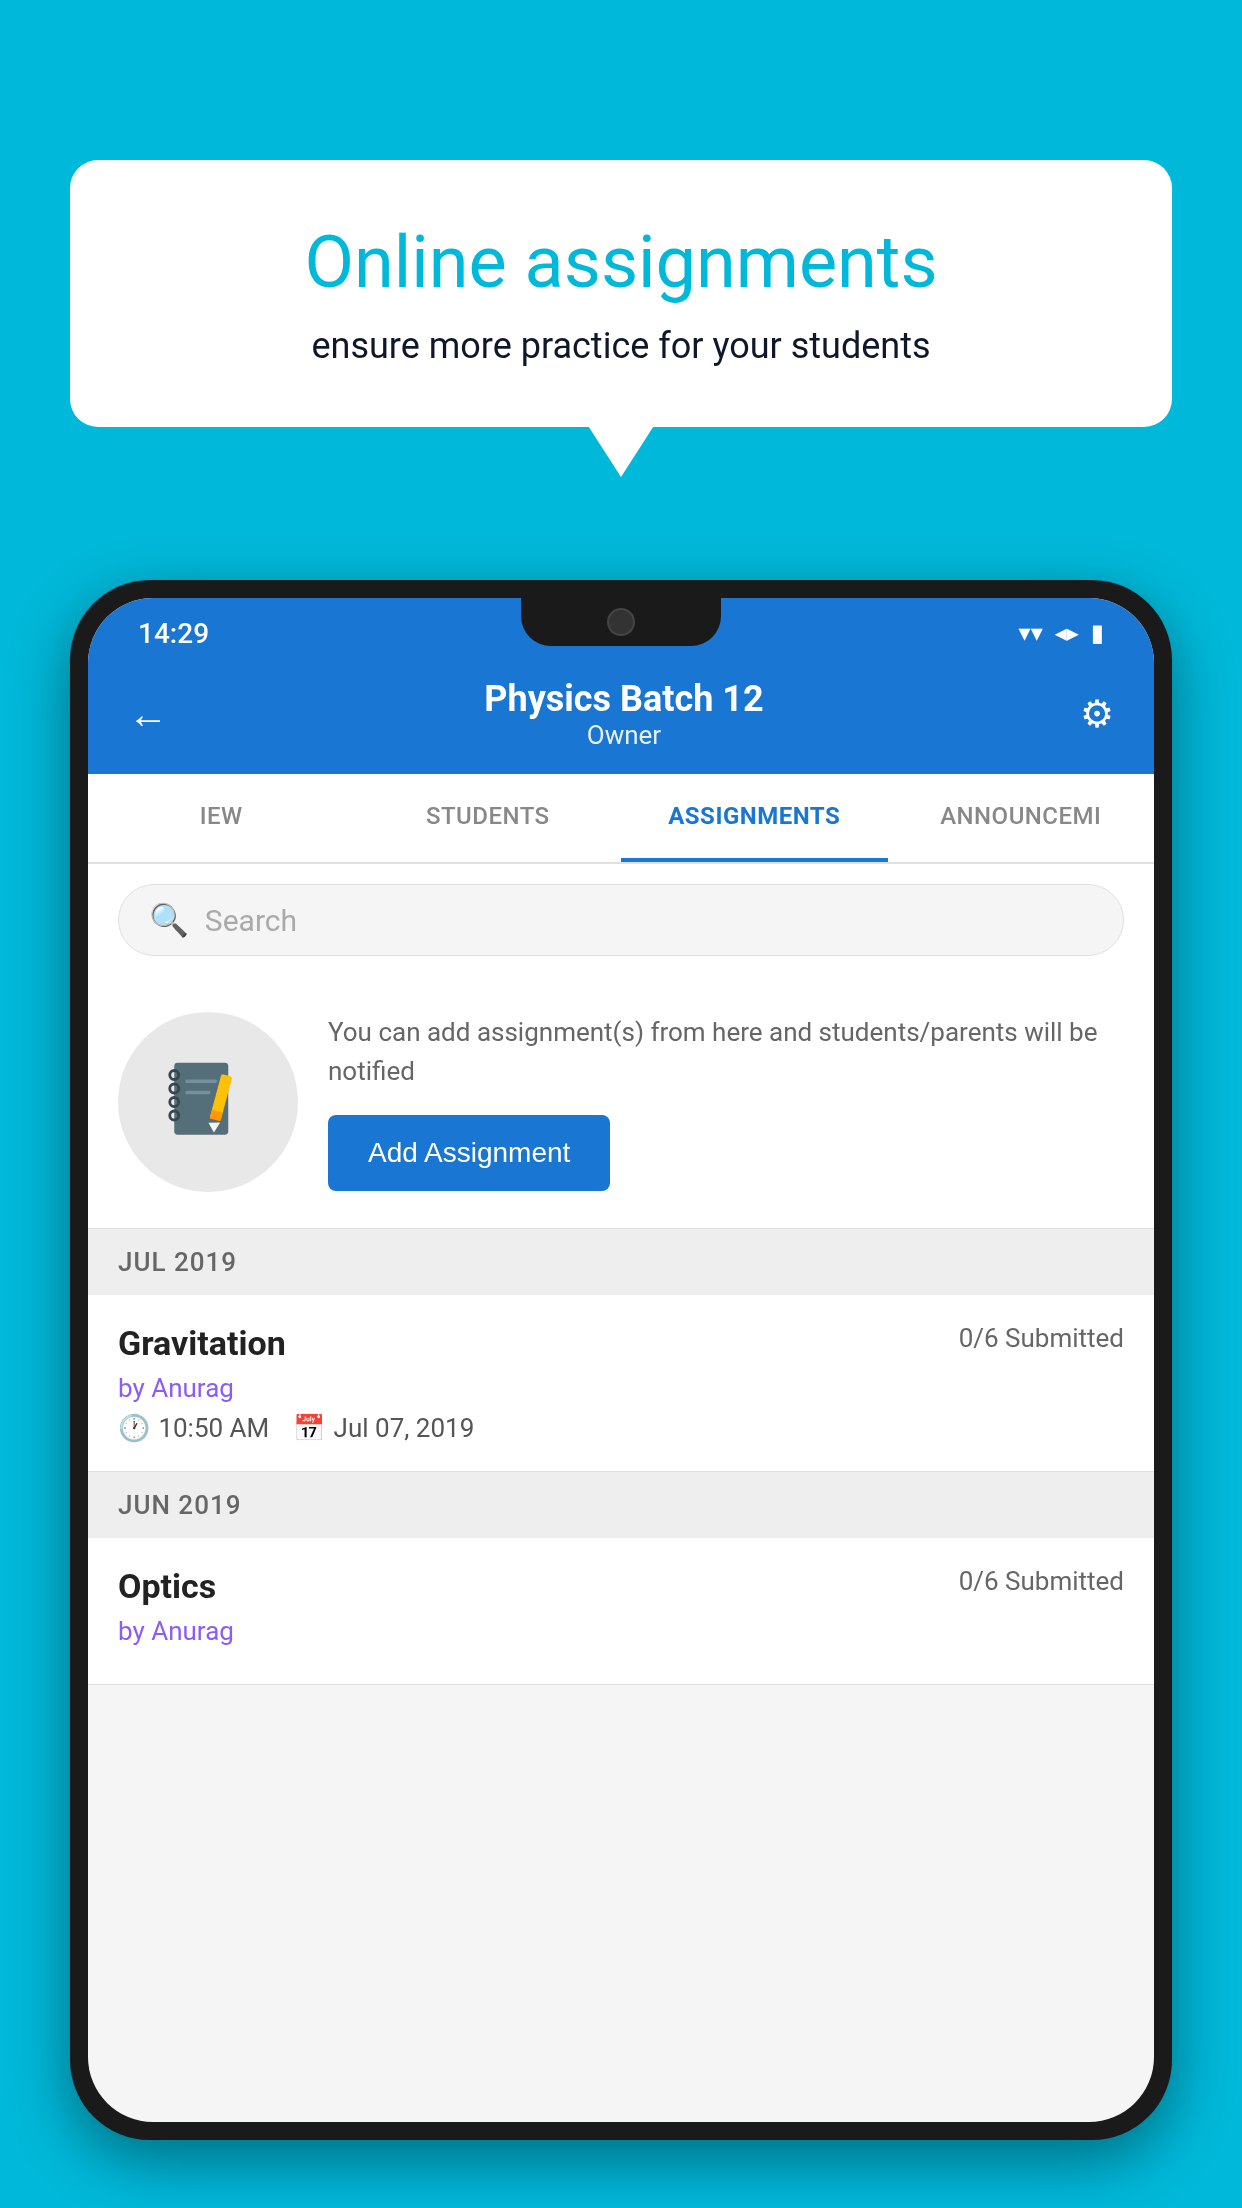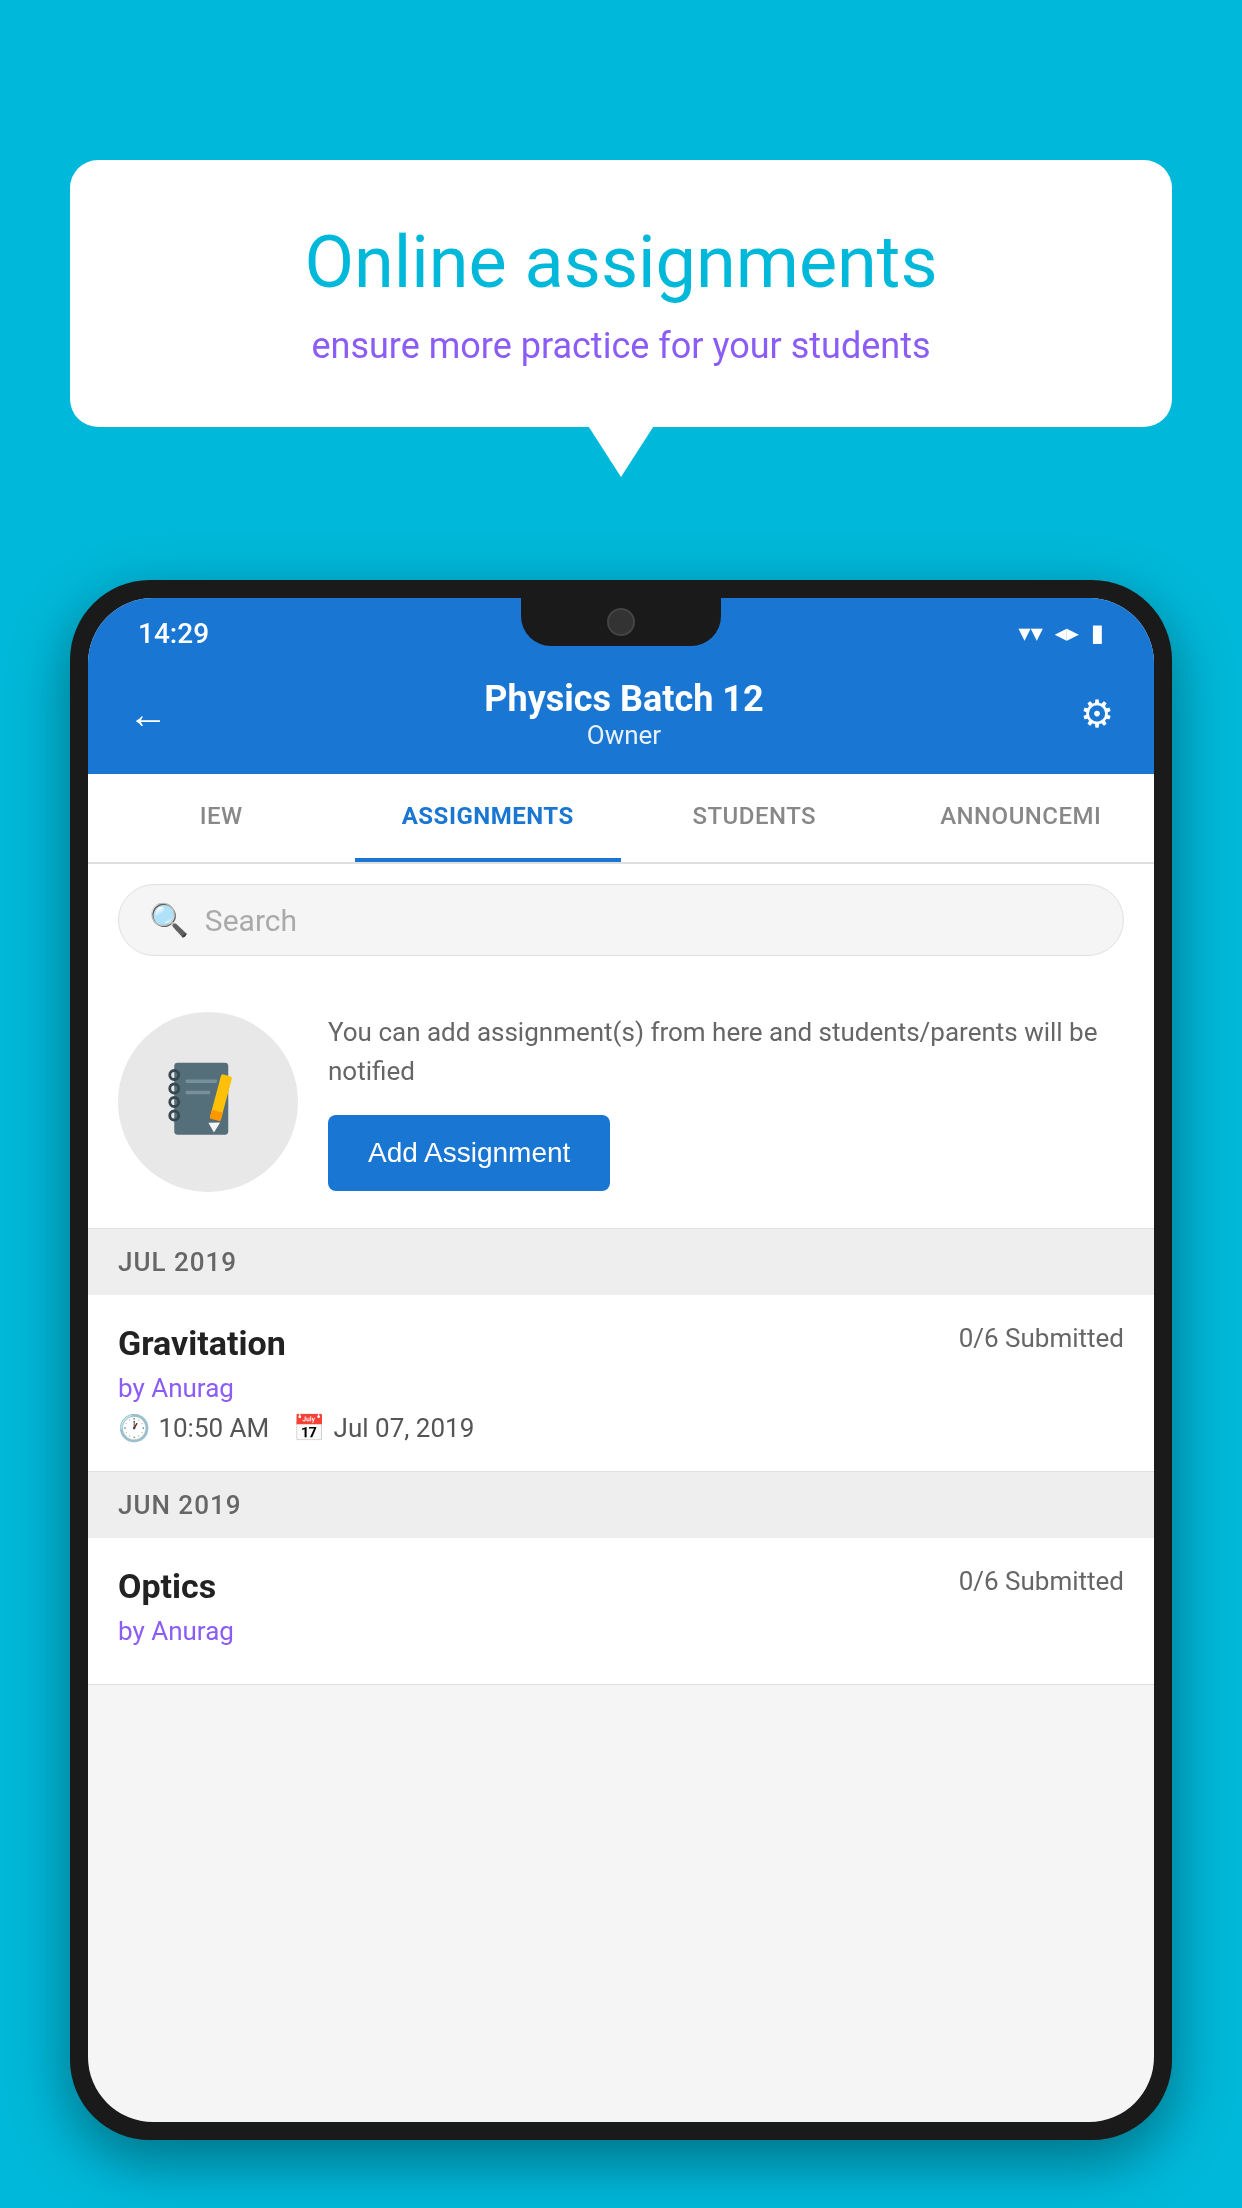--- a/index.html
+++ b/index.html
@@ -43,21 +43,21 @@
     }
 
     .speech-bubble-title {
       color: #00B8D9;
       font-size: 72px;
       font-weight: 400;
       margin-bottom: 20px;
     }
 
     .speech-bubble-subtitle {
-      color: #8b5cf6;
+      color: #0f172a;
       font-size: 36px;
       font-weight: 400;
     }
 
     
     .phone-container {
       position: absolute;
       top: 580px;
       left: 70px;
       right: 70px;
@@ -363,22 +363,22 @@
         <span class="header-back">←</span>
         <div class="header-center">
           <div class="header-title">Physics Batch 12</div>
           <div class="header-subtitle">Owner</div>
         </div>
         <span class="header-settings">⚙</span>
       </div>
 
       <div class="tabs-container">
         <div class="tab">IEW</div>
+        <div class="tab">STUDENTS</div>
         <div class="tab active">ASSIGNMENTS</div>
-        <div class="tab">STUDENTS</div>
         <div class="tab">ANNOUNCEMI</div>
       </div>
 
       <div class="search-container">
         <div class="search-box">
           <span class="search-icon-unicode">🔍</span>
           <span class="search-text">Search</span>
         </div>
       </div>
 

